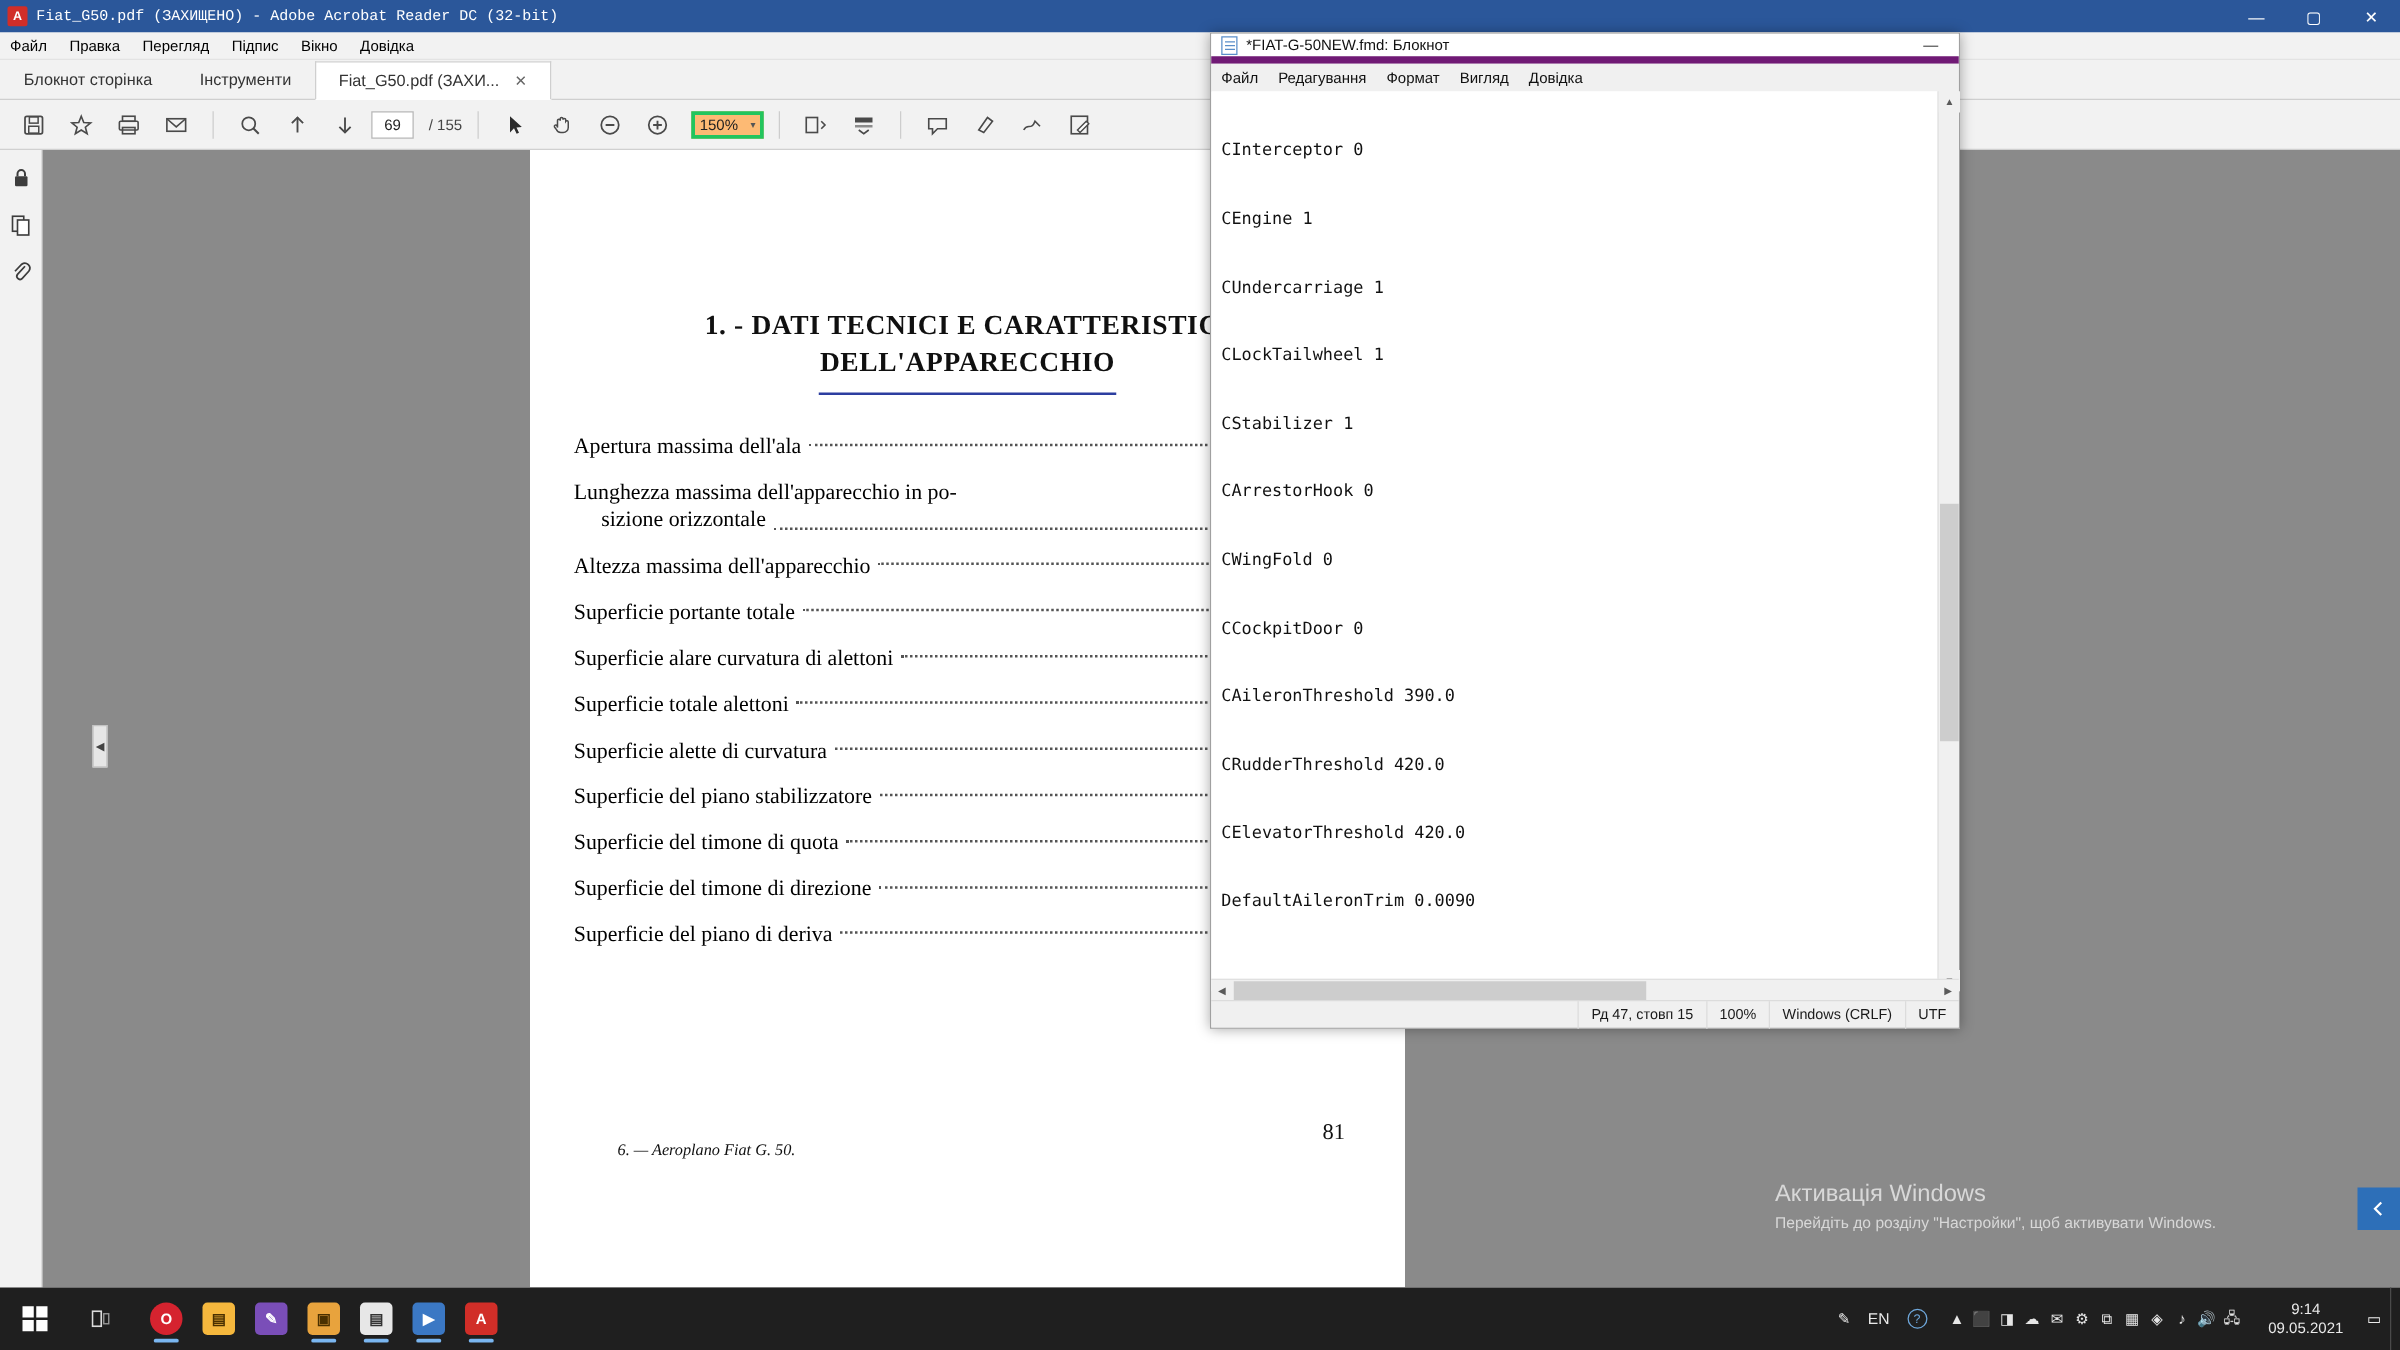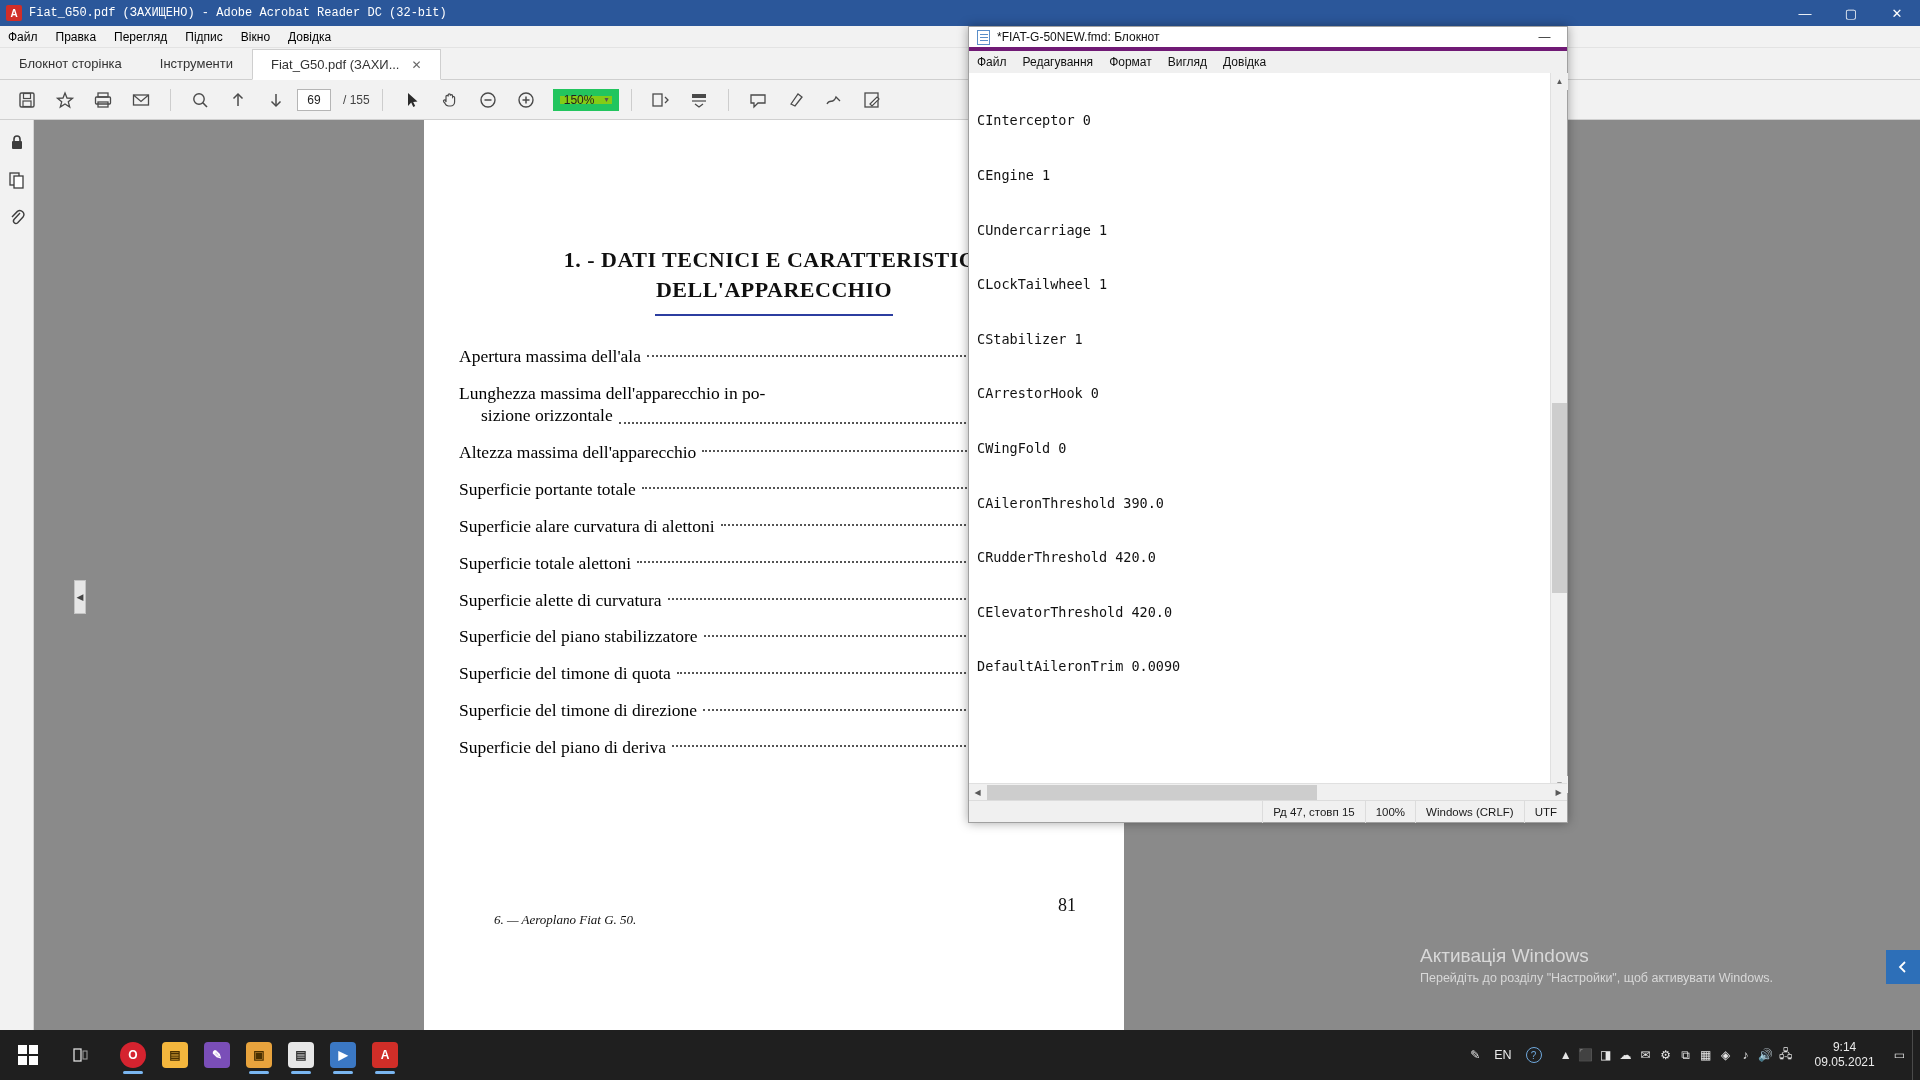--- a/index.html
+++ b/index.html
@@ -59,21 +59,21 @@
     width:34px; height:30px; display:flex; align-items:center; justify-content:center;
     color:#4a4a4a;
   }
   .tb-sep { width:1px; height:22px; background:#cdcdcd; margin:0 8px; }
   .page-box {
     width:34px; height:22px; border:1px solid #b5b5b5; background:#fff;
     font-size:12px; color:#222; text-align:center; line-height:20px;
   }
   .page-total { font-size:12px; color:#444; margin-left:8px; }
   .zoom-box {
-    display:flex; align-items:center; border:7px solid #22c55e; background:#84cc16;
+    display:flex; align-items:center; border:3px solid #22c55e; background:#fdba74;
     height:22px; padding:0 4px; font-size:12px; color:#222; margin-left:6px;
   }
   .zoom-box .caret { margin-left:10px; font-size:8px; color:#555; }
 
   .acr-leftrail {
     position:absolute; left:0; top:120px; width:34px; height:910px;
     background:#f2f2f2; border-right:1px solid #d5d5d5;
     display:flex; flex-direction:column; align-items:center; padding-top:10px; gap:14px;
   }
   .rail-icon { width:24px; height:24px; display:flex; align-items:center; justify-content:center; color:#3d3d3d; }
@@ -120,21 +120,21 @@
   }
 
   
   #notepad {
     position:absolute; left:968px; top:26px; width:600px; height:797px;
     background:#f0f0f0; border:1px solid #a0a0a0;
     box-shadow:0 0 10px rgba(0,0,0,.35);
   }
   .np-titlebar {
     height:24px; background:#ffffff; display:flex; align-items:center;
-    font-size:12px; color:#111; padding-left:8px; border-bottom:4px solid #701a75;
+    font-size:12px; color:#111; padding-left:8px; border-bottom:6px solid #701a75;
   }
   .np-doc-icon {
     width:13px; height:15px; background:#fff; border:1px solid #5a8ec9;
     margin-right:7px; position:relative;
   }
   .np-doc-icon:after {
     content:""; position:absolute; left:2px; top:3px; width:8px; height:1px;
     box-shadow:0 3px 0 #5a8ec9, 0 6px 0 #5a8ec9; background:#5a8ec9;
   }
   .np-winbtns { margin-left:auto; display:flex; }
@@ -497,20 +497,21 @@
     </div>
 
     <div class="np-textarea">
       <div class="np-line nosec"><span>CInterceptor 0</span></div>
       <div class="np-line nosec"><span>CEngine 1</span></div>
       <div class="np-line nosec"><span>CUndercarriage 1</span></div>
       <div class="np-line nosec"><span>CLockTailwheel 1</span></div>
       <div class="np-line nosec"><span>CStabilizer 1</span></div>
       <div class="np-line nosec"><span>CArrestorHook 0</span></div>
       <div class="np-line nosec"><span>CWingFold 0</span></div>
+      <div class="np-line nosec"><span>CCockpitDoor 0</span></div>
       <div class="np-line nosec"><span>CAileronThreshold 390.0</span></div>
       <div class="np-line nosec"><span>CRudderThreshold 420.0</span></div>
       <div class="np-line nosec"><span>CElevatorThreshold 420.0</span></div>
       <div class="np-line nosec"><span>DefaultAileronTrim 0.0090</span></div>
       
       
       
       
       
       

